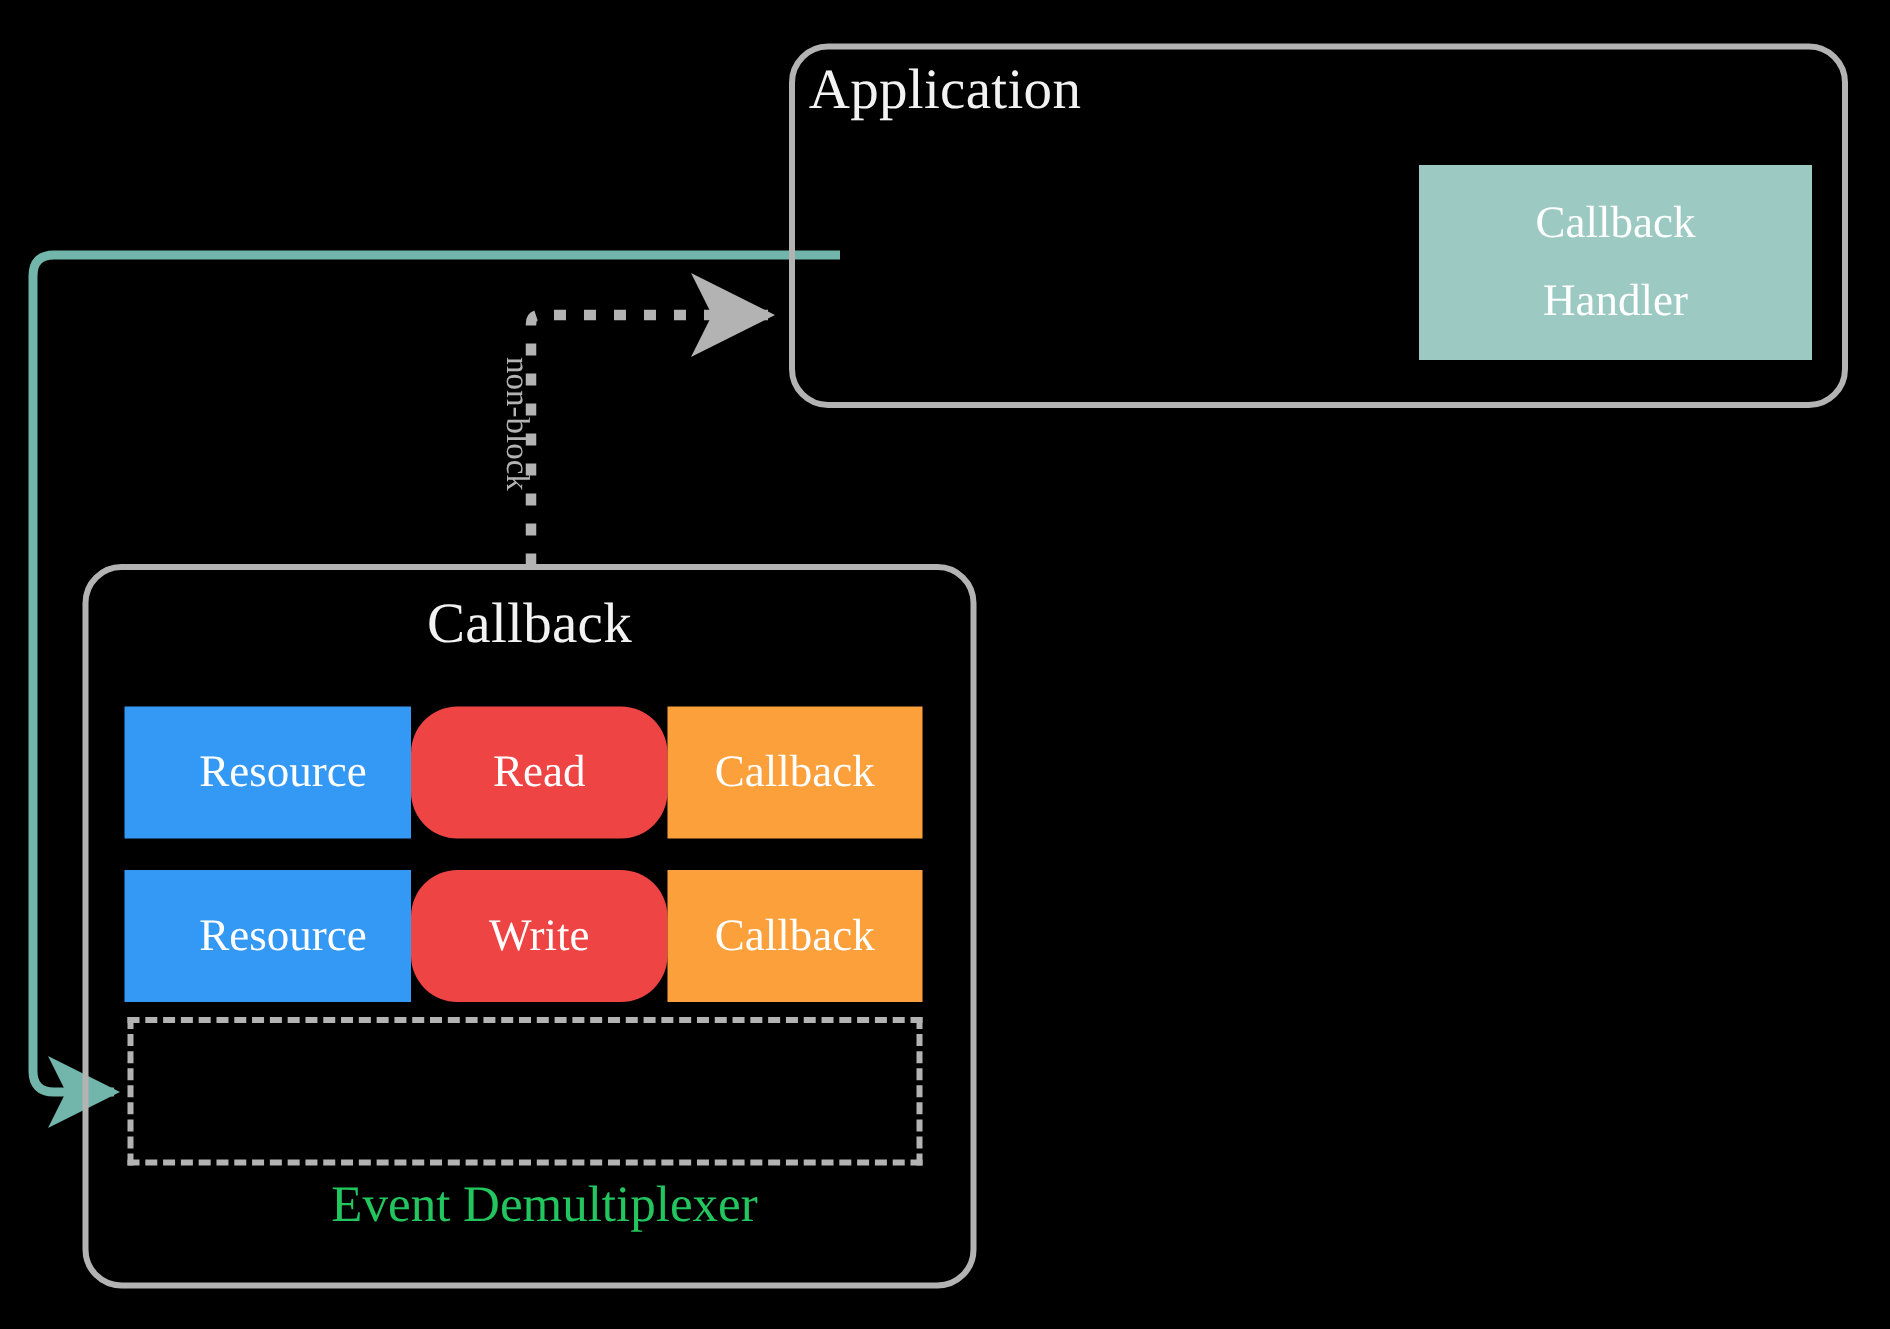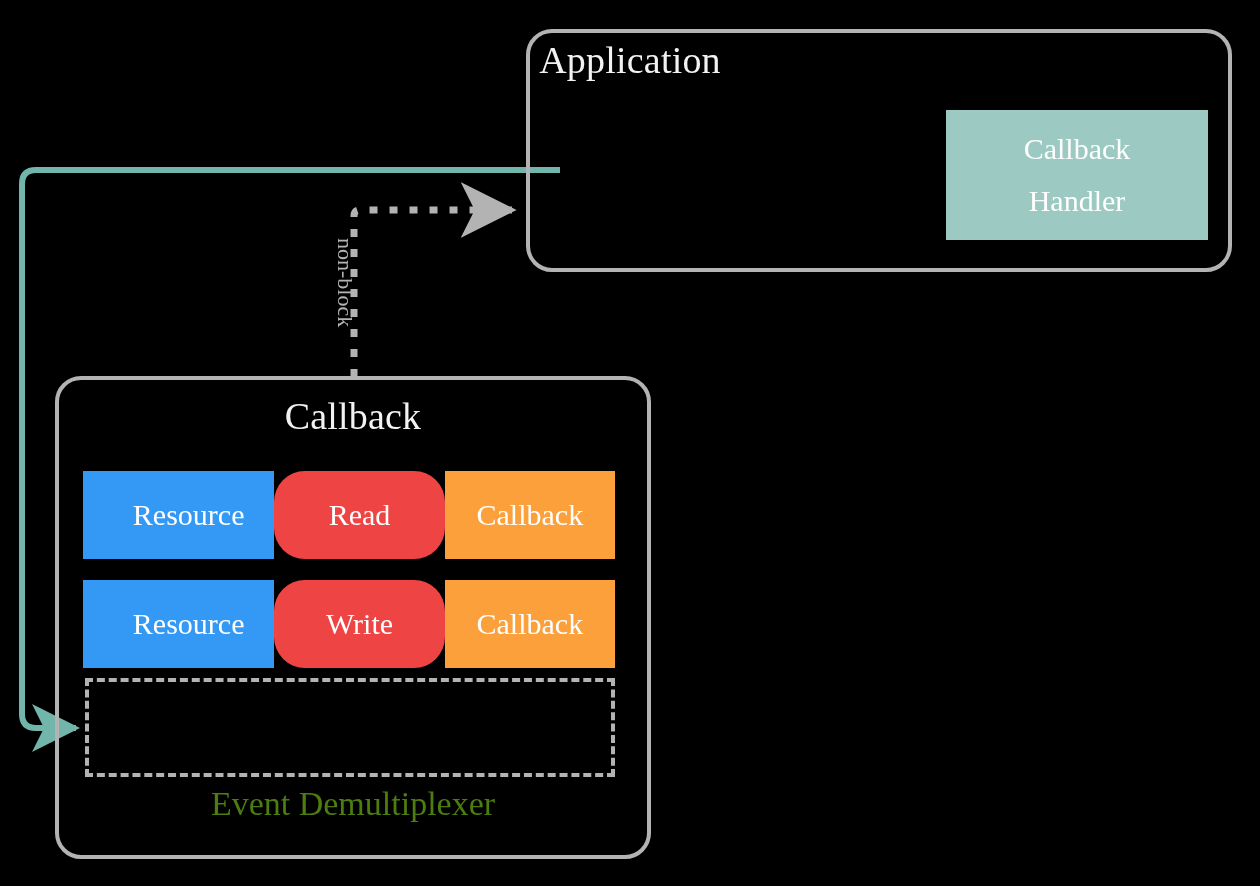--- a/index.html
+++ b/index.html
@@ -123,24 +123,25 @@
     background: transparent;
   }
 
   
   #demux-caption {
     position: absolute;
     left: 55px;
     top: 783px;
     width: 596px;
     text-align: center;
-    color: #4d7c0f;
+    color: #22c55e;
     font-size: 34px;
     line-height: 42px;
     white-space: nowrap;
+    padding-left: 10px;
   }
 
   
   #nonblock-label {
     position: absolute;
     left: 357px;
     top: 238px;
     color: #b3b3b3;
     font-size: 22px;
     line-height: 24px;

